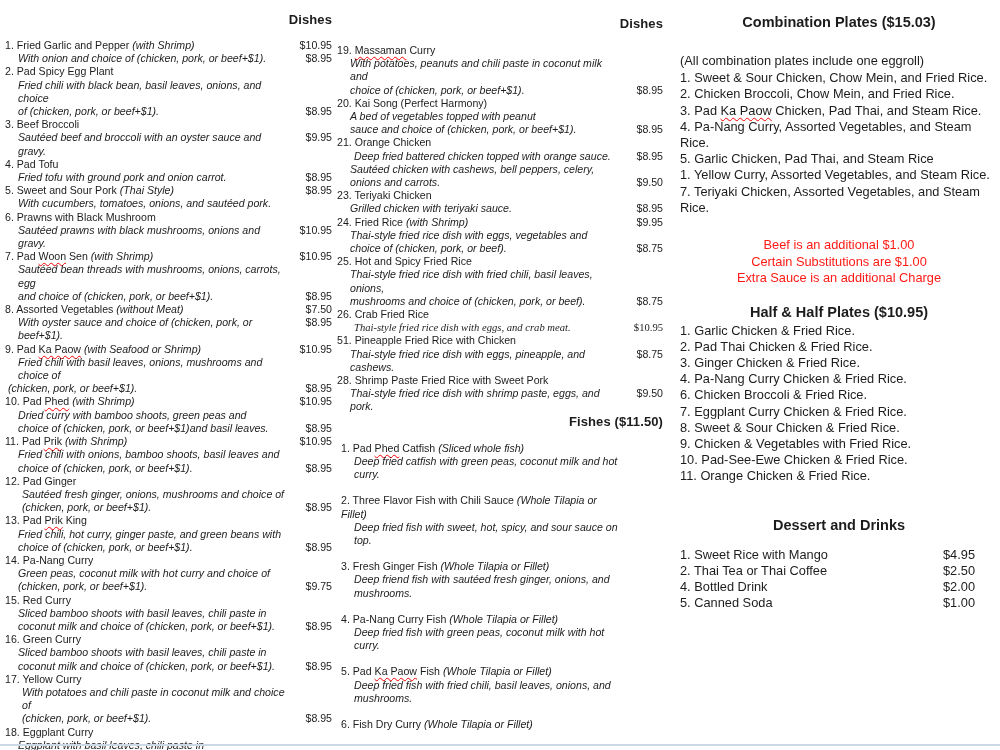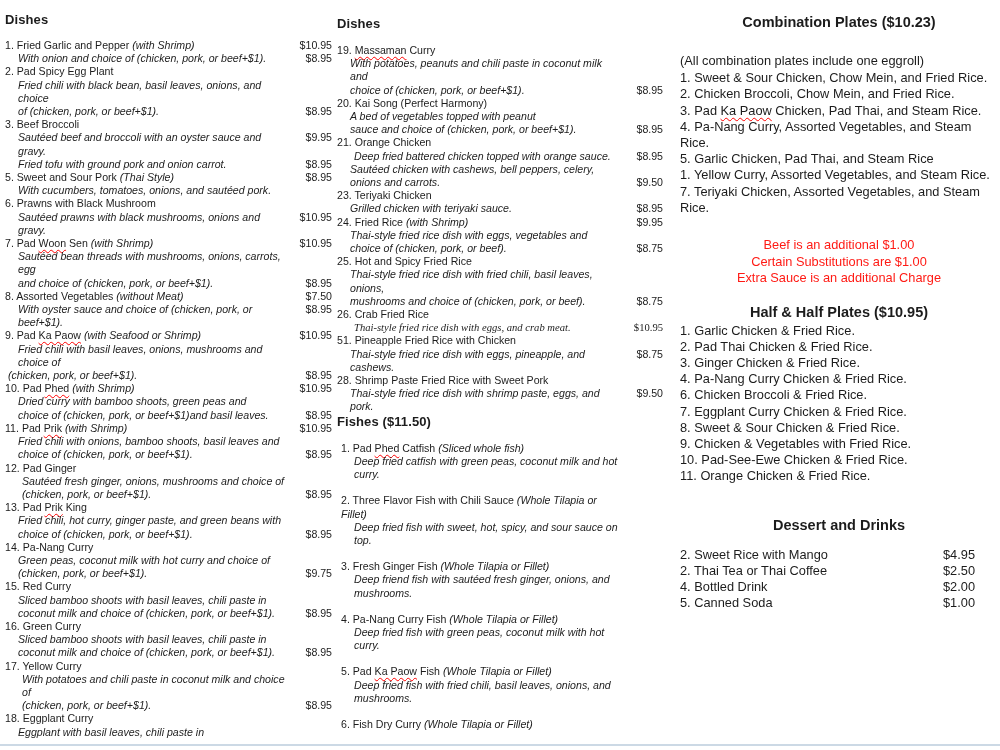--- a/index.html
+++ b/index.html
@@ -7,21 +7,21 @@
     width:1000px;height:750px;position:relative;overflow:hidden;
     background:#ffffff;color:#1c1c1c;
     font-family:"Liberation Sans",sans-serif;
     -webkit-font-smoothing:antialiased;
   }
   .col{position:absolute;top:0;height:750px}
   #col1{left:5px;width:327px;padding-top:12px;font-size:10.6px;line-height:13.2px}
   #col2{left:337px;width:326px;padding-top:16px;font-size:10.6px;line-height:13.2px}
   #col3{left:678px;width:322px;padding-top:13px;font-size:12.8px;line-height:16.2px}
 
-  .menu-header{font-size:13px;font-weight:bold;text-align:left;line-height:16px;letter-spacing:.1px}
+  .menu-header{font-size:13px;font-weight:bold;text-align:right;line-height:16px;letter-spacing:.1px}
   #col1 > .menu-header{margin-bottom:11px}
   #col2 > .menu-header{margin-bottom:12px}
   .fishes-header{margin-bottom:13px}
 
   .line{position:relative;padding-right:44px}
   .desc{font-style:italic;padding-left:13px}
   .price{position:absolute;right:0;top:0;font-style:normal;font-weight:normal}
   .item.spaced{margin-bottom:13px}
   .fish-list{padding-left:4px}
 
@@ -59,20 +59,21 @@
       <div class="item">
         <div class="line title-line">2. Pad Spicy Egg Plant</div>
         <div class="line desc">Fried chili with black bean, basil leaves, onions, and choice</div>
         <div class="line desc">of (chicken, pork, or beef+$1).<span class="price">$8.95</span></div>
       </div>
       <div class="item">
         <div class="line title-line">3. Beef Broccoli</div>
         <div class="line desc">Sautéed beef and broccoli with an oyster sauce and gravy.<span class="price">$9.95</span></div>
       </div>
       <div class="item">
+        <div class="line title-line">4. Pad Tofu</div>
         <div class="line desc">Fried tofu with ground pork and onion carrot.<span class="price">$8.95</span></div>
       </div>
       <div class="item">
         <div class="line title-line">5. Sweet and Sour Pork <i>(Thai Style)</i><span class="price">$8.95</span></div>
         <div class="line desc">With cucumbers, tomatoes, onions, and sautéed pork.</div>
       </div>
       <div class="item">
         <div class="line title-line">6. Prawns with Black Mushroom</div>
         <div class="line desc">Sautéed prawns with black mushrooms, onions and gravy.<span class="price">$10.95</span></div>
       </div>
@@ -209,21 +210,21 @@
         <div class="line desc">Deep fried fish with fried chili, basil leaves, onions, and mushrooms.</div>
       </div>
       <div class="item spaced">
         <div class="line title-line">6. Fish Dry Curry <i>(Whole Tilapia or Fillet)</i></div>
       </div>
     </div>
 
 </section>
 
 <section class="col" id="col3">
-  <div class="big-header">Combination Plates ($10.23)</div>
+  <div class="big-header">Combination Plates ($15.03)</div>
   <div class="intro-line">(All combination plates include one eggroll)</div>
   <div class="plain-list" id="combo-items">
       <div>1. Sweet &amp; Sour Chicken, Chow Mein, and Fried Rice.</div>
       <div>2. Chicken Broccoli, Chow Mein, and Fried Rice.</div>
       <div>3. Pad <span class="sq">Ka Paow</span> Chicken, Pad Thai, and Steam Rice.</div>
       <div>4. Pa-Nang Curry, Assorted Vegetables, and Steam Rice.</div>
       <div>5. Garlic Chicken, Pad Thai, and Steam Rice</div>
       <div>1. Yellow Curry, Assorted Vegetables, and Steam Rice.</div>
       <div>7. Teriyaki Chicken, Assorted Vegetables, and Steam Rice.</div>
     </div>
@@ -240,20 +241,20 @@
       <div>4. Pa-Nang Curry Chicken &amp; Fried Rice.</div>
       <div>6. Chicken Broccoli &amp; Fried Rice.</div>
       <div>7. Eggplant Curry Chicken &amp; Fried Rice.</div>
       <div>8. Sweet &amp; Sour Chicken &amp; Fried Rice.</div>
       <div>9. Chicken &amp; Vegetables with Fried Rice.</div>
       <div>10. Pad-See-Ewe Chicken &amp; Fried Rice.</div>
       <div>11. Orange Chicken &amp; Fried Rice.</div>
     </div>
   <div class="big-header dessert-header">Dessert and Drinks</div>
   <div class="dessert-list" id="dessert-items">
-      <div class="d-row"><span>2. Sweet Rice with Mango</span><span class="price">$4.95</span></div>
+      <div class="d-row"><span>1. Sweet Rice with Mango</span><span class="price">$4.95</span></div>
       <div class="d-row"><span>2. Thai Tea or Thai Coffee</span><span class="price">$2.50</span></div>
       <div class="d-row"><span>4. Bottled Drink</span><span class="price">$2.00</span></div>
       <div class="d-row"><span>5. Canned Soda</span><span class="price">$1.00</span></div>
     </div>
 </section>
 
 <div id="bottom-rule"></div>
 
 </body></html>

